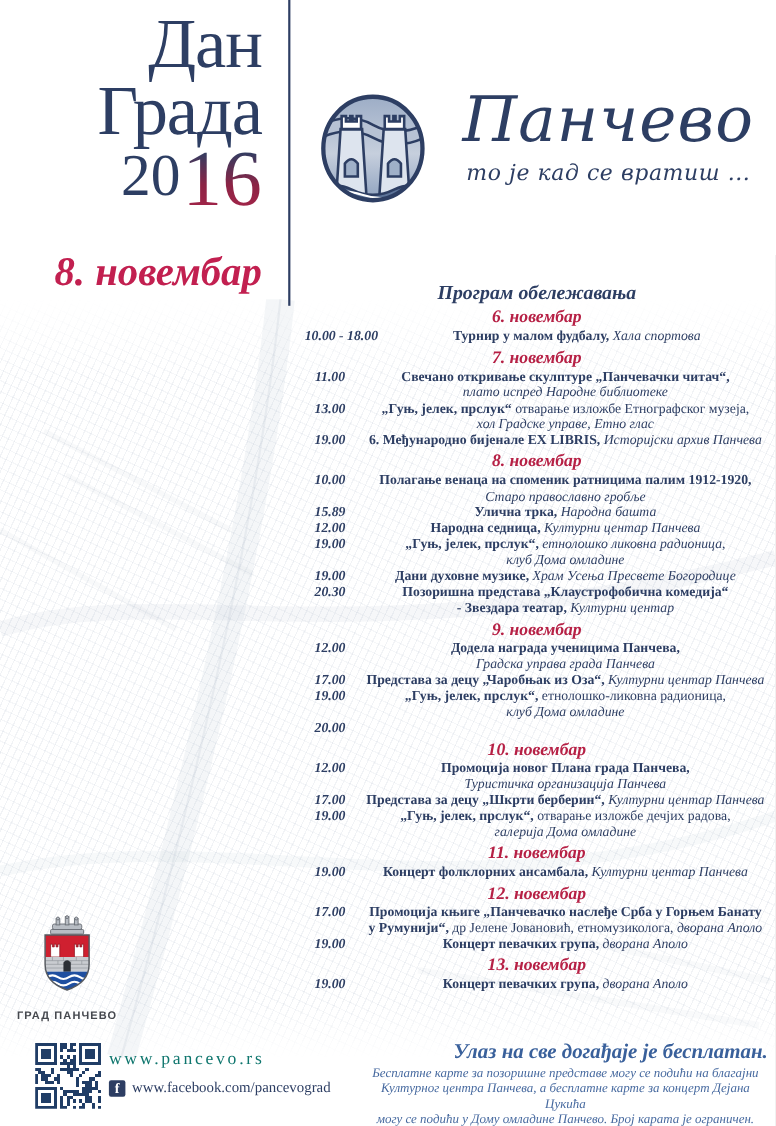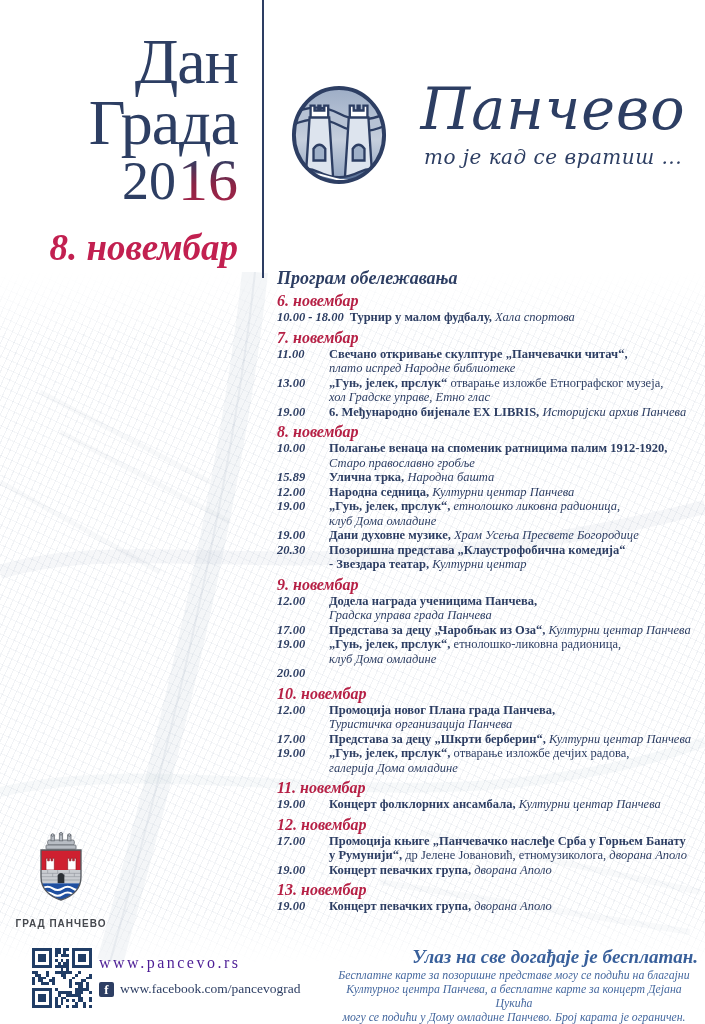--- a/index.html
+++ b/index.html
@@ -8,55 +8,55 @@
   
   .bg-layer{position:absolute;left:0;top:272px;width:705px;height:690px;pointer-events:none;}
   .bg-hatch{position:absolute;inset:0;
     background:
       repeating-linear-gradient(115deg, rgba(148,163,185,.13) 0 1px, transparent 1px 6px),
       repeating-linear-gradient(25deg,  rgba(148,163,185,.09) 0 1px, transparent 1px 9px);
     -webkit-mask-image:linear-gradient(to bottom, transparent, #000 70px, #000 calc(100% - 50px), transparent);
     mask-image:linear-gradient(to bottom, transparent, #000 70px, #000 calc(100% - 50px), transparent);}
   .bg-roads{position:absolute;inset:0;}
   
-  .title-block{position:absolute;left:0;top:32px;width:238px;text-align:right;line-height:.95;}
+  .title-block{position:absolute;left:0;top:10px;width:238px;text-align:right;line-height:.95;}
   .t-line{font-size:64px;letter-spacing:-1px;color:#2d3e63;}
   .year-row{display:flex;justify-content:flex-end;align-items:flex-start;margin-top:2px;}
   .y20{font-size:54px;color:#2d3e63;}
-  .y16{font-size:60px;line-height:.8;color:#7a2746;margin-left:2px;}
+  .y16{font-size:72px;line-height:.8;color:#7a2746;margin-left:2px;}
   @supports ((-webkit-background-clip:text) or (background-clip:text)){
     .y16{background:linear-gradient(#2d3e63 5%, #8c2445 60%, #a02448 95%);
          -webkit-background-clip:text;background-clip:text;color:transparent;}
   }
   .date-highlight{position:absolute;left:0;top:226px;width:238px;text-align:right;
     font-size:37px;font-weight:bold;font-style:italic;color:#c22050;}
   .divider{position:absolute;left:262px;top:0;width:2px;height:278px;background:#2d3e63;}
   .logo{position:absolute;left:290px;top:84px;width:98px;height:102px;}
   .brand{position:absolute;left:408px;top:78px;width:290px;text-align:center;}
   .brand-name{font-family:"DejaVu Serif", serif;font-style:italic;font-size:57px;line-height:1.1;
     color:#2d3e63;letter-spacing:1px;}
   .brand-tagline{font-family:"DejaVu Serif", serif;font-style:italic;font-size:20px;color:#2d3e63;
     margin-top:4px;letter-spacing:.5px;}
   
-  .program{position:absolute;left:277px;top:268px;width:422px;}
+  .program{position:absolute;left:277px;top:256px;width:422px;text-align:center;}
   .program-heading{font-size:18px;font-weight:bold;font-style:italic;color:#2d3e63;line-height:20px;}
   .day{margin-top:4px;}
   .day-date{font-size:16px;font-weight:bold;font-style:italic;color:#b62045;line-height:18px;}
   .event-row{display:flex;font-size:12.5px;line-height:14.5px;color:#2d3e63;}
   .event-time{min-width:46px;font-weight:bold;flex-shrink:0;padding-right:6px;white-space:nowrap;font-style:italic;}
   .event-desc{flex:1;}
   .seg-b{font-weight:bold;}
   .seg-i{font-style:italic;}
   
   .coat{position:absolute;left:36px;top:826px;width:50px;height:88px;}
   .coat-label{position:absolute;left:10px;top:918px;width:102px;text-align:center;
     font-family:"Liberation Sans", sans-serif;font-size:10px;font-weight:bold;
     letter-spacing:1px;color:#45484e;}
   .qr{position:absolute;left:32px;top:948px;width:60px;height:60px;}
-  .website{position:absolute;left:99px;top:954px;font-size:16px;letter-spacing:2.5px;color:#4c1d95;
+  .website{position:absolute;left:99px;top:954px;font-size:16px;letter-spacing:2.5px;color:#0f766e;
     text-decoration:none;}
   .fb-row{position:absolute;left:99px;top:981px;display:flex;align-items:center;gap:6px;}
   .fb-icon{width:15px;height:15px;background:#2d3e63;border-radius:2px;color:#fff;
     font-family:"Liberation Serif", serif;font-weight:bold;font-size:13px;line-height:15px;
     text-align:center;display:inline-block;}
   .fb-link{font-size:13.5px;color:#2d3e63;text-decoration:none;}
   .free-entry{position:absolute;left:330px;top:946px;width:368px;text-align:center;}
   .free-entry-title{font-size:19px;font-weight:bold;font-style:italic;color:#39609b;
     text-align:right;line-height:22px;}
   .free-entry-line{font-size:11.8px;font-style:italic;color:#46699f;line-height:14px;}

